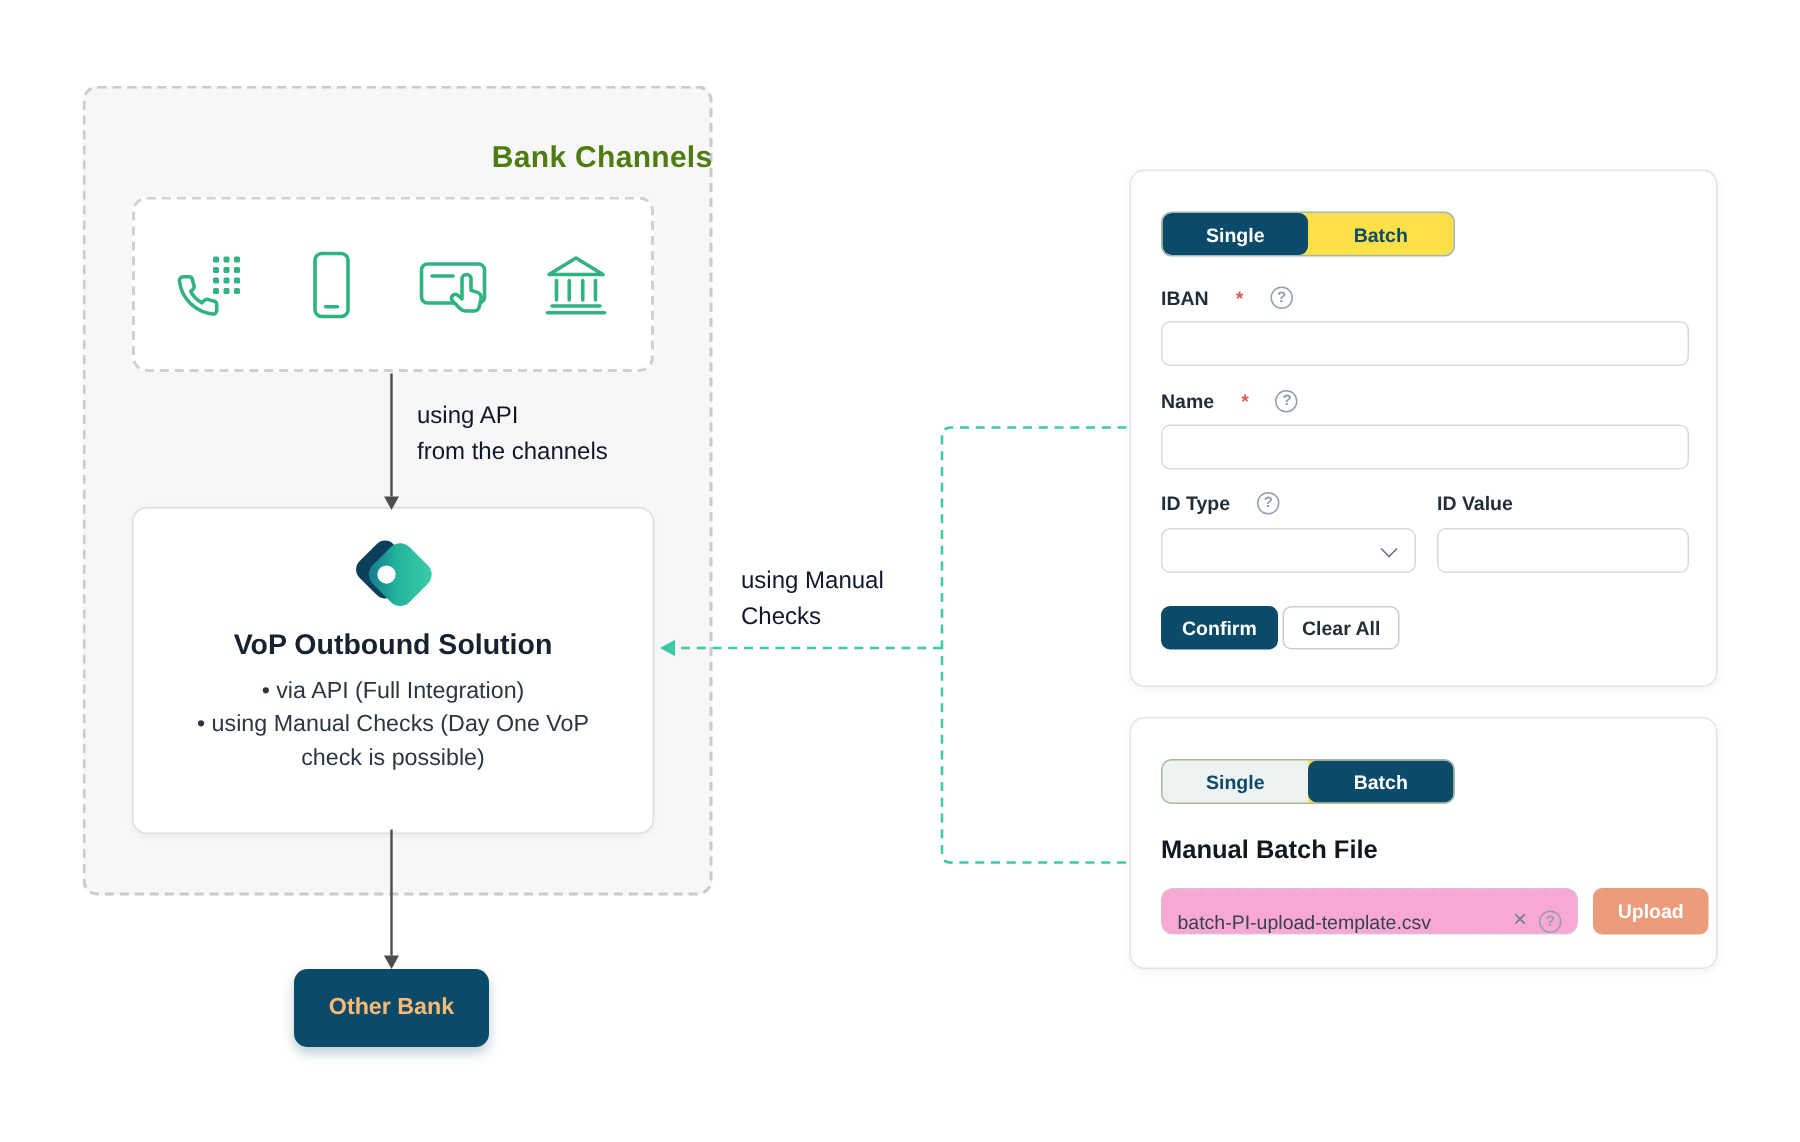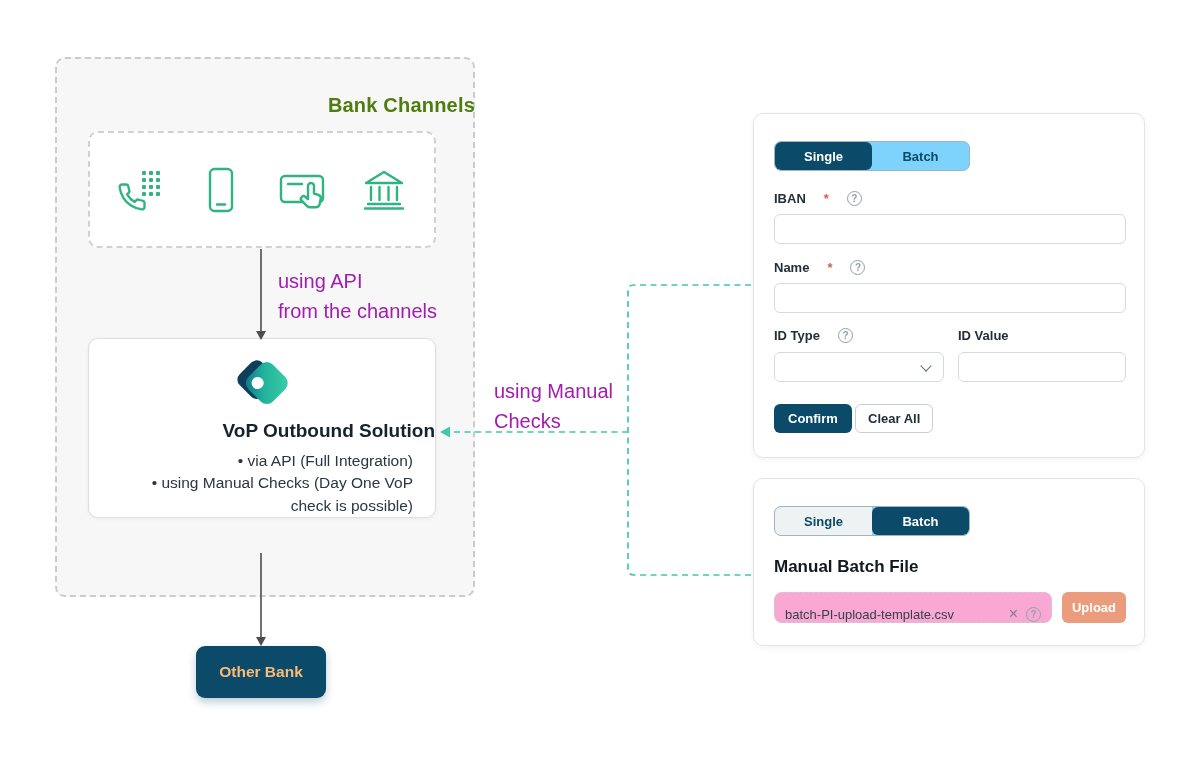--- a/index.html
+++ b/index.html
@@ -10,47 +10,47 @@
   
   .outer-dashed { position:absolute; left:55px; top:57px; width:420px; height:540px;
     border:2px dashed #c9cbcd; border-radius:10px; background:#f7f7f7; }
   .bank-title { position:absolute; left:55px; top:94px; width:420px; text-align:right;
     font-size:20px; font-weight:700; color:#4d7c0f; letter-spacing:.2px; }
   .channels-box { position:absolute; left:88px; top:131px; width:348px; height:117px;
     background:#fff; border:2px dashed #cfd2d4; border-radius:10px;
     display:flex; align-items:center; justify-content:space-between; padding:0 24px; }
   .chan-icon { width:52px; height:52px; display:block; }
 
-  .vop-box { position:absolute; left:88px; top:338px; width:348px; height:180px;
-    background:#fff; border:1px solid #dcdfe1; border-radius:10px; text-align:right;
+  .vop-box { position:absolute; left:88px; top:338px; width:348px; height:218px;
+    background:#fff; border:1px solid #dcdfe1; border-radius:10px; text-align:center;
     box-shadow:0 1px 4px rgba(0,0,0,.05); }
   .vop-logo { display:block; margin:18px auto 0; }
   .vop-title { margin-top:9px; font-size:19px; font-weight:700; color:#16222d; }
   .vop-bullets { margin-top:8px; font-size:15.5px; color:#2a3640; line-height:1.45; padding:0 22px; }
   .bullet::before { content:"\2022\00a0 "; }
 
   .other-bank { position:absolute; left:196px; top:646px; width:130px; height:52px;
     background:#0b4a68; border-radius:9px; display:flex; align-items:center; justify-content:center;
     color:#fdba74; font-size:15.5px; font-weight:600; box-shadow:0 4px 8px rgba(11,74,104,.28); }
 
-  .flow-label { position:absolute; font-size:20px; color:#a21caf; line-height:1.5; }
+  .flow-label { position:absolute; font-size:16px; color:#0f172a; line-height:1.5; }
   .api-label { left:278px; top:266px; }
   .manual-label { left:494px; top:376px; }
 
   .overlay { position:absolute; left:0; top:0; width:1200px; height:761px;
     pointer-events:none; z-index:2; }
 
   
   .card { position:absolute; background:#fff; border:1px solid #e2e5e7; border-radius:10px;
     box-shadow:0 2px 6px rgba(0,0,0,.05); z-index:1; }
   .card1 { left:753px; top:113px; width:392px; height:345px; }
   .card2 { left:753px; top:478px; width:392px; height:168px; }
 
   .tabgroup { position:absolute; left:20px; top:27px; width:196px; height:30px;
-    border:1px solid #9fb6c1; border-radius:7px; display:flex; overflow:hidden; background:#7dd3fc; }
+    border:1px solid #9fb6c1; border-radius:7px; display:flex; overflow:hidden; background:#fde047; }
   .tab { flex:1; display:flex; align-items:center; justify-content:center;
     font-size:13px; font-weight:700; color:#0b4a68; cursor:pointer; }
   .tab.active { background:#0b4a68; color:#fff; border-radius:6px; }
   .tab.muted { background:#eef2f3; }
 
   .flabel { position:absolute; display:flex; align-items:center; gap:18px;
     font-size:13px; font-weight:700; color:#222e38; }
   .req { color:#e05a4e; font-weight:700; }
   .help { width:15px; height:15px; border:1.3px solid #91a1a9; border-radius:50%;
     color:#91a1a9; font-size:10px; font-weight:700; display:inline-flex;
@@ -70,21 +70,21 @@
   .btn-navy { background:#0b4a68; color:#fff; border:none; padding:0 14px; }
   .btn-ghost { background:#fff; color:#222e38; border:1px solid #c9ced2; padding:0 12px; }
 
   .batch-heading { position:absolute; left:20px; top:78px; font-size:17px; font-weight:700; color:#10191f; }
   .filebox { position:absolute; left:20px; top:113px; width:278px; height:31px;
     border:1.5px dashed #c8cdd1; border-radius:8px; display:flex; align-items:flex-end;
     padding:0 10px; gap:8px; background:#f9a8d4; }
   .filename { flex:1; font-size:13px; color:#36424b; white-space:nowrap; overflow:hidden; }
   .x-icon { color:#76828a; font-size:16px; line-height:1; cursor:pointer; }
   .x-icon::before { content:"\00d7"; }
-  .btn-upload { left:308px; top:113px; width:64px; height:31px; background:#ea9c7c; color:#fff; border:none; }
+  .btn-upload { left:308px; top:113px; width:77px; height:31px; background:#ea9c7c; color:#fff; border:none; }
 </style>
 </head>
 <body>
 
 <div class="page">
 
   <div class="outer-dashed"></div>
   <div class="bank-title">Bank Channels</div>
 
   <div class="channels-box">

